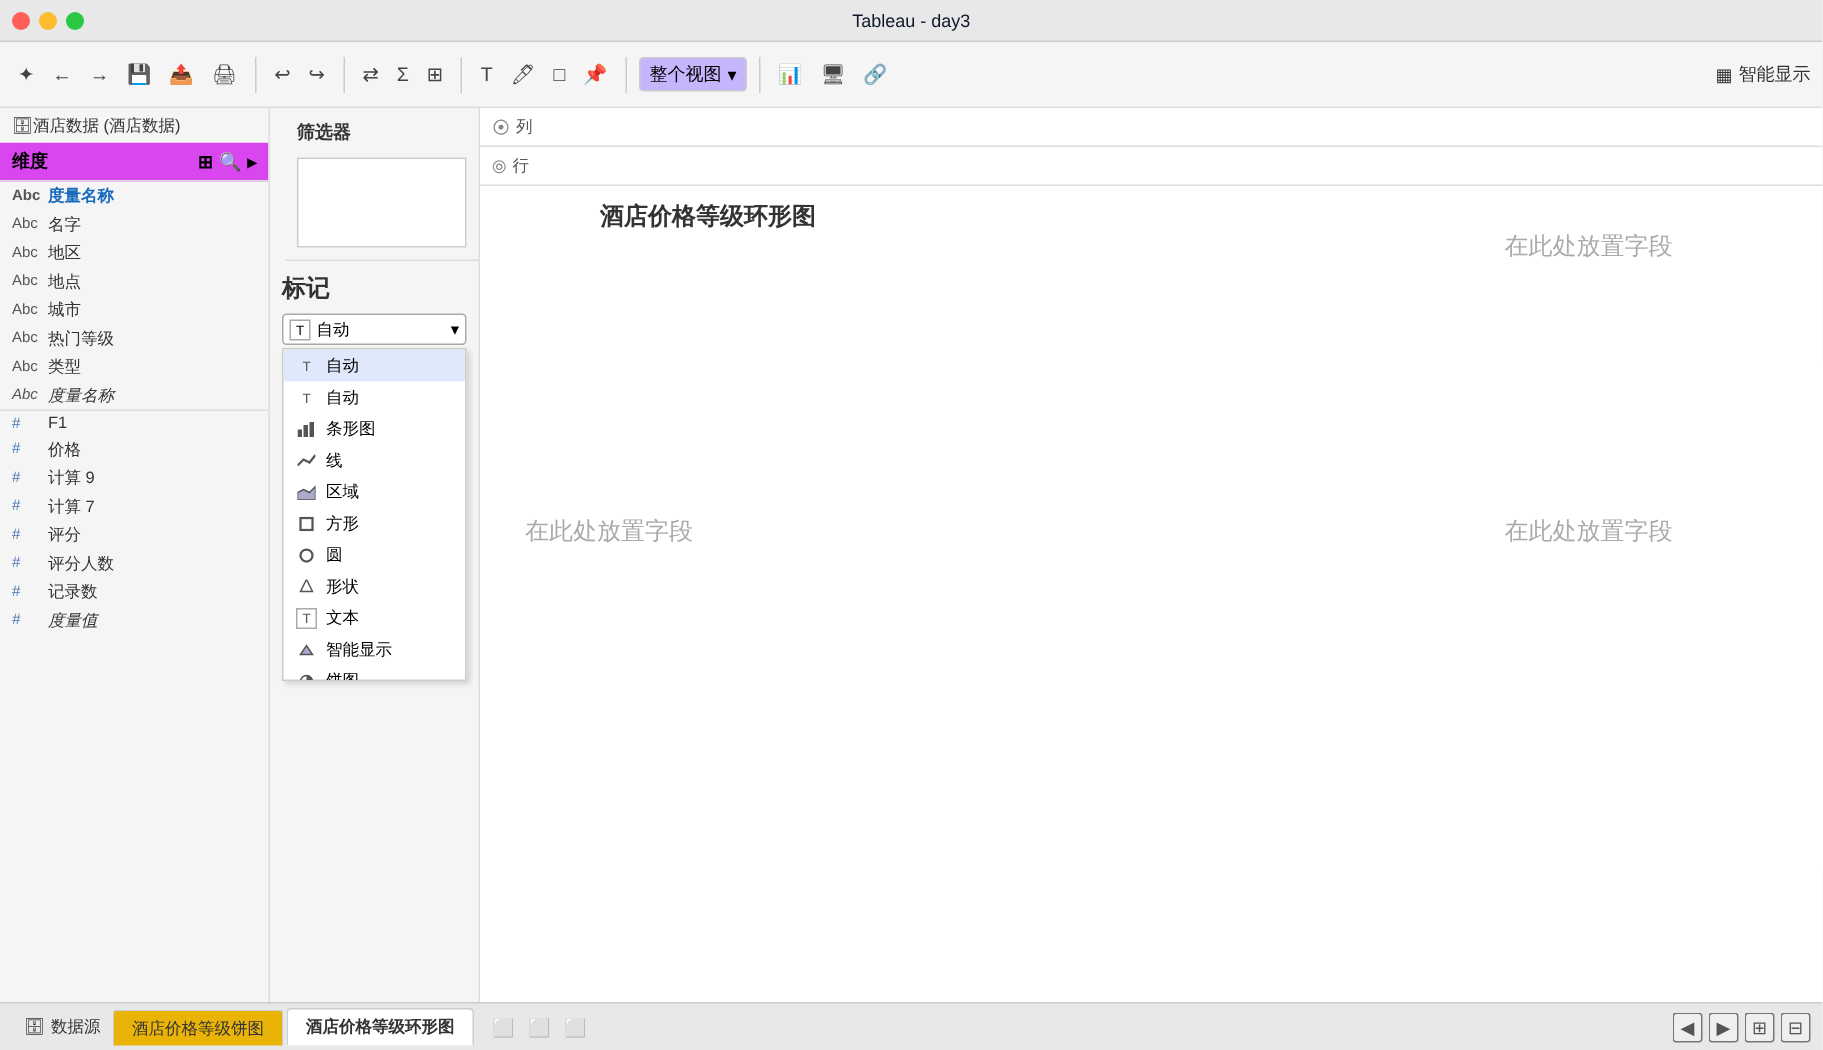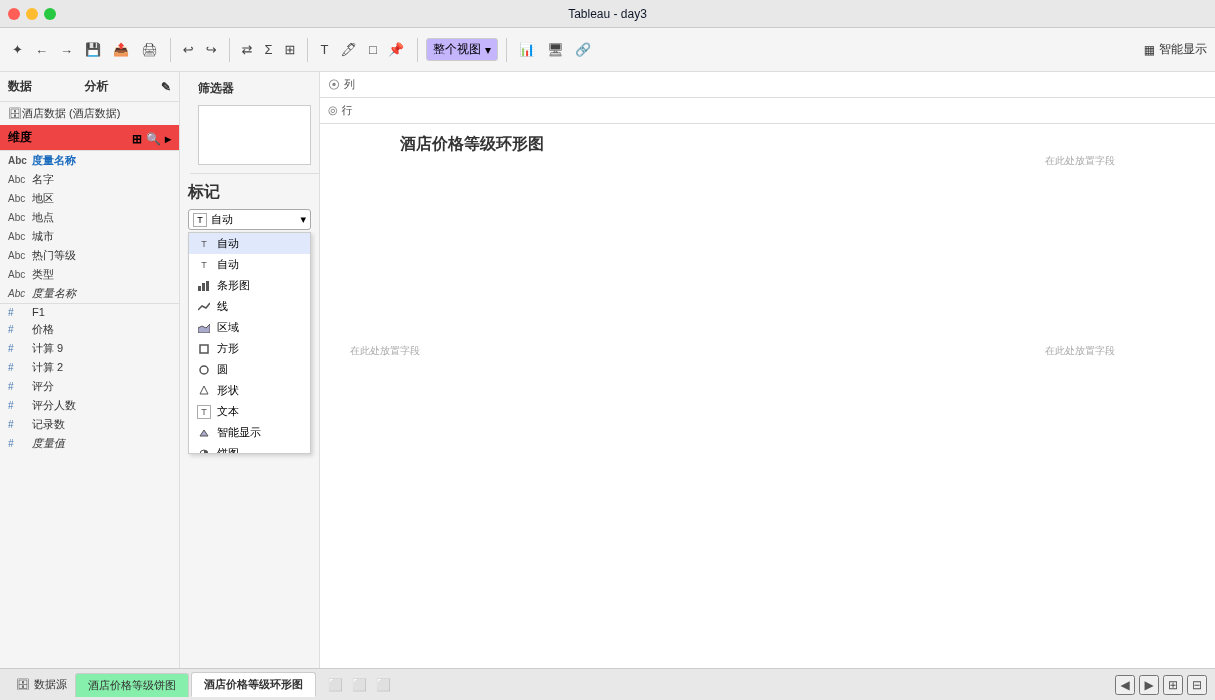--- a/index.html
+++ b/index.html
@@ -106,27 +106,27 @@
       color: #333;
       cursor: pointer;
     }
 
     .dimension-section {
       flex: 1;
       overflow-y: auto;
     }
     .dim-header {
       display: flex;
-      align-items: flex-end;
+      align-items: center;
       justify-content: space-between;
       padding: 4px 8px;
       font-size: 12px;
       font-weight: bold;
       border-bottom: 1px solid #ddd;
-      background: #ef4444;
+      background: #d946ef;
     }
     .dim-header-icons { display: flex; gap: 4px; }
 
     .field-item {
       display: flex;
       align-items: center;
       padding: 2px 8px;
       font-size: 11px;
       color: #333;
       cursor: pointer;
@@ -263,21 +263,21 @@
       top: 10px;
       left: 80px;
       font-size: 16px;
       font-weight: bold;
       color: #333;
     }
 
     .drop-zone {
       position: absolute;
       color: #aaa;
-      font-size: 10px;
+      font-size: 16px;
     }
     .drop-top { top: 30px; right: 100px; }
     .drop-left { top: 220px; left: 30px; }
     .drop-right { top: 220px; right: 100px; }
 
     
     .dropdown-scroll {
       max-height: 220px;
       overflow-y: auto;
     }
@@ -293,21 +293,21 @@
       align-items: center;
       padding: 0 8px;
       gap: 0;
     }
     .tab-item {
       padding: 4px 12px;
       font-size: 11px;
       cursor: pointer;
       border: 1px solid #ccc;
       border-bottom: none;
-      background: #86efac;
+      background: #eab308;
       border-radius: 3px 3px 0 0;
       margin-right: 2px;
       color: #333;
     }
     .tab-item.active {
       background: white;
       border-bottom: 1px solid white;
       font-weight: bold;
     }
     .data-source-tab {
@@ -396,27 +396,20 @@
   <button class="toolbar-btn">🔗</button>
   <div class="intelligent-show">
     <span>▦</span>
     <span>智能显示</span>
   </div>
 </div>
 
 <div class="main-layout">
 
   <div class="left-panel">
-    <div class="panel-section-header">
-      <span>数据</span>
-      <span>分析</span>
-      <div class="icons">
-        <span>✎</span>
-      </div>
-    </div>
     <div class="data-source-item">
       <span>🗄</span>
       <span>酒店数据 (酒店数据)</span>
     </div>
 
     <div class="dimension-section">
       <div class="dim-header">
         <span>维度</span>
         <div class="dim-header-icons">
           <span>⊞</span>
@@ -465,21 +458,21 @@
         <div class="field-item">
           <span class="field-type hash">#</span>
           <span>价格</span>
         </div>
         <div class="field-item">
           <span class="field-type hash">#</span>
           <span>计算 9</span>
         </div>
         <div class="field-item">
           <span class="field-type hash">#</span>
-          <span>计算 2</span>
+          <span>计算 7</span>
         </div>
         <div class="field-item">
           <span class="field-type hash">#</span>
           <span>评分</span>
         </div>
         <div class="field-item">
           <span class="field-type hash">#</span>
           <span>评分人数</span>
         </div>
         <div class="field-item">

